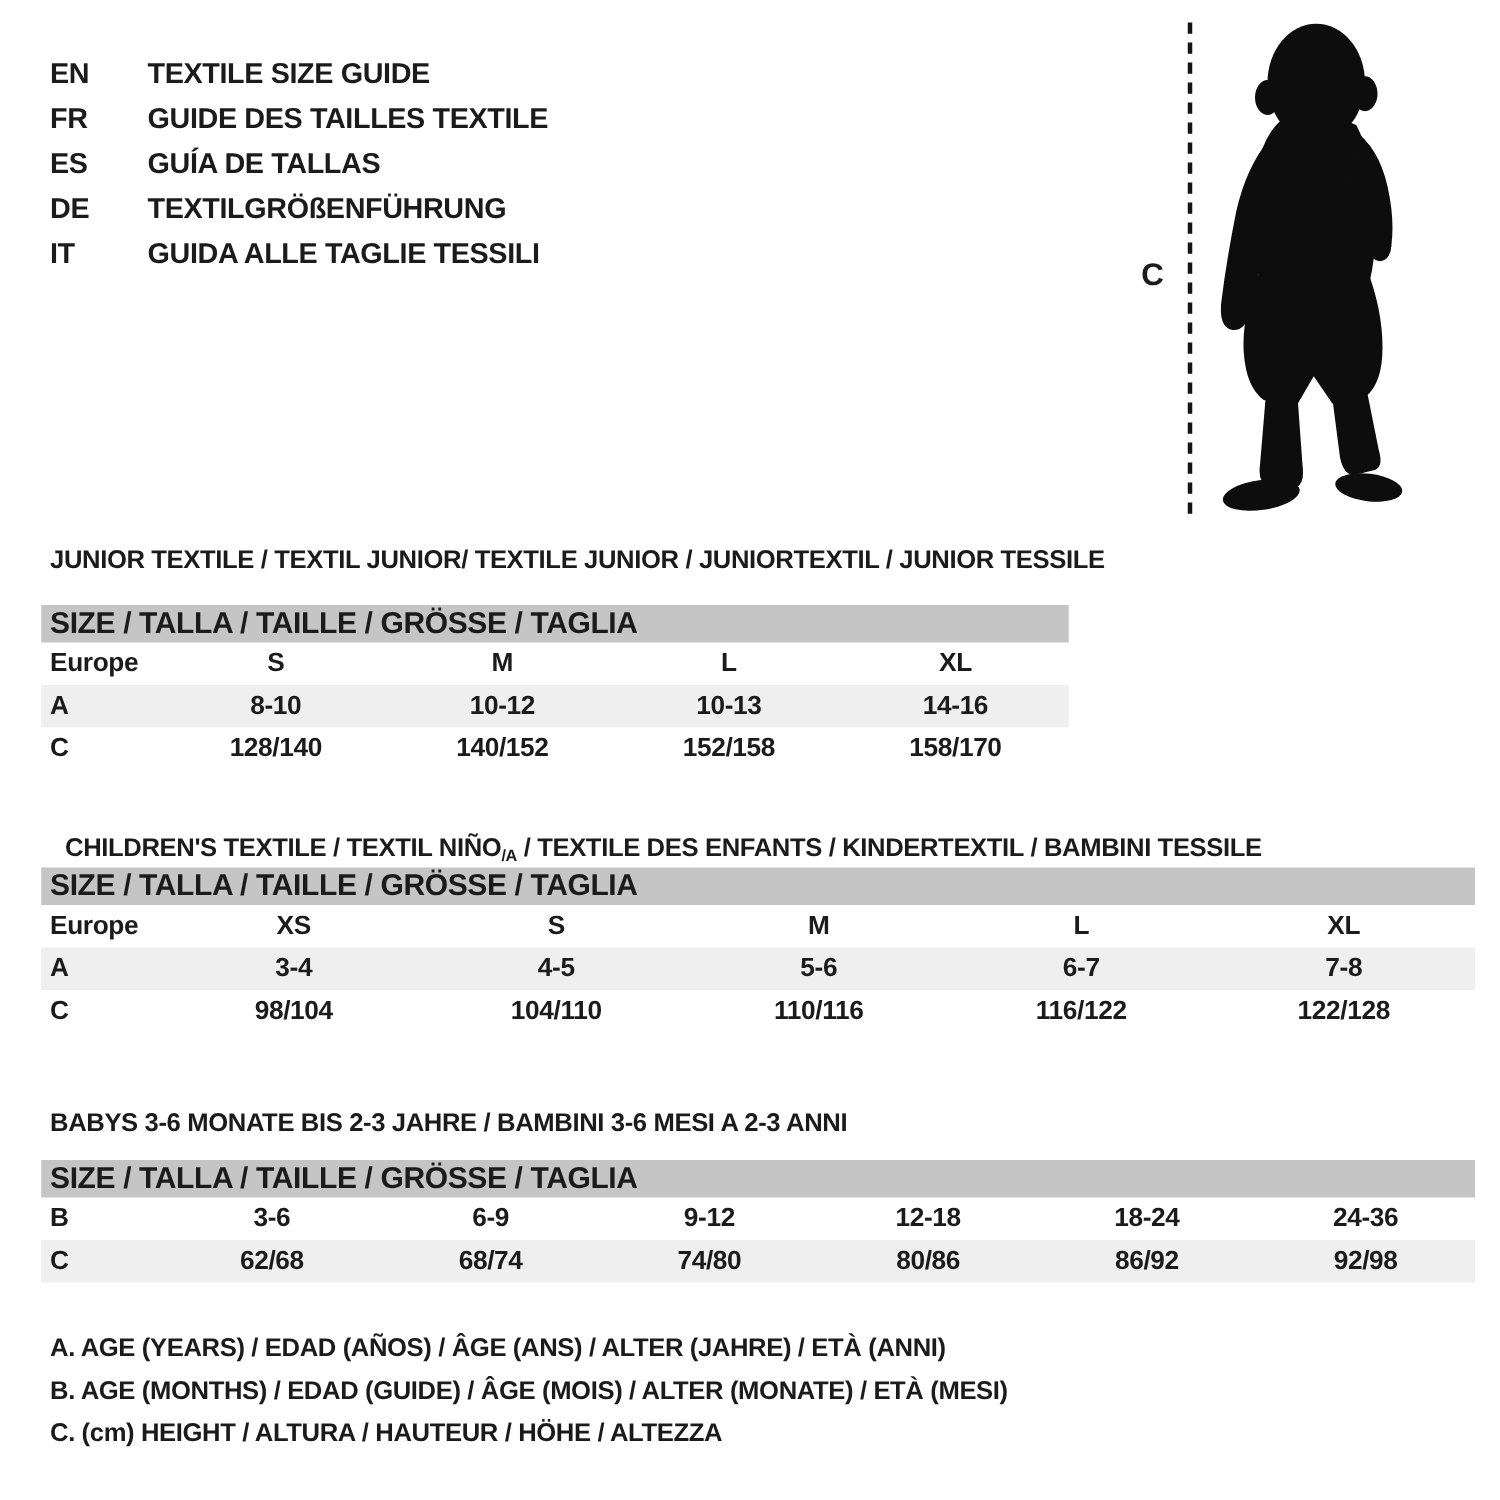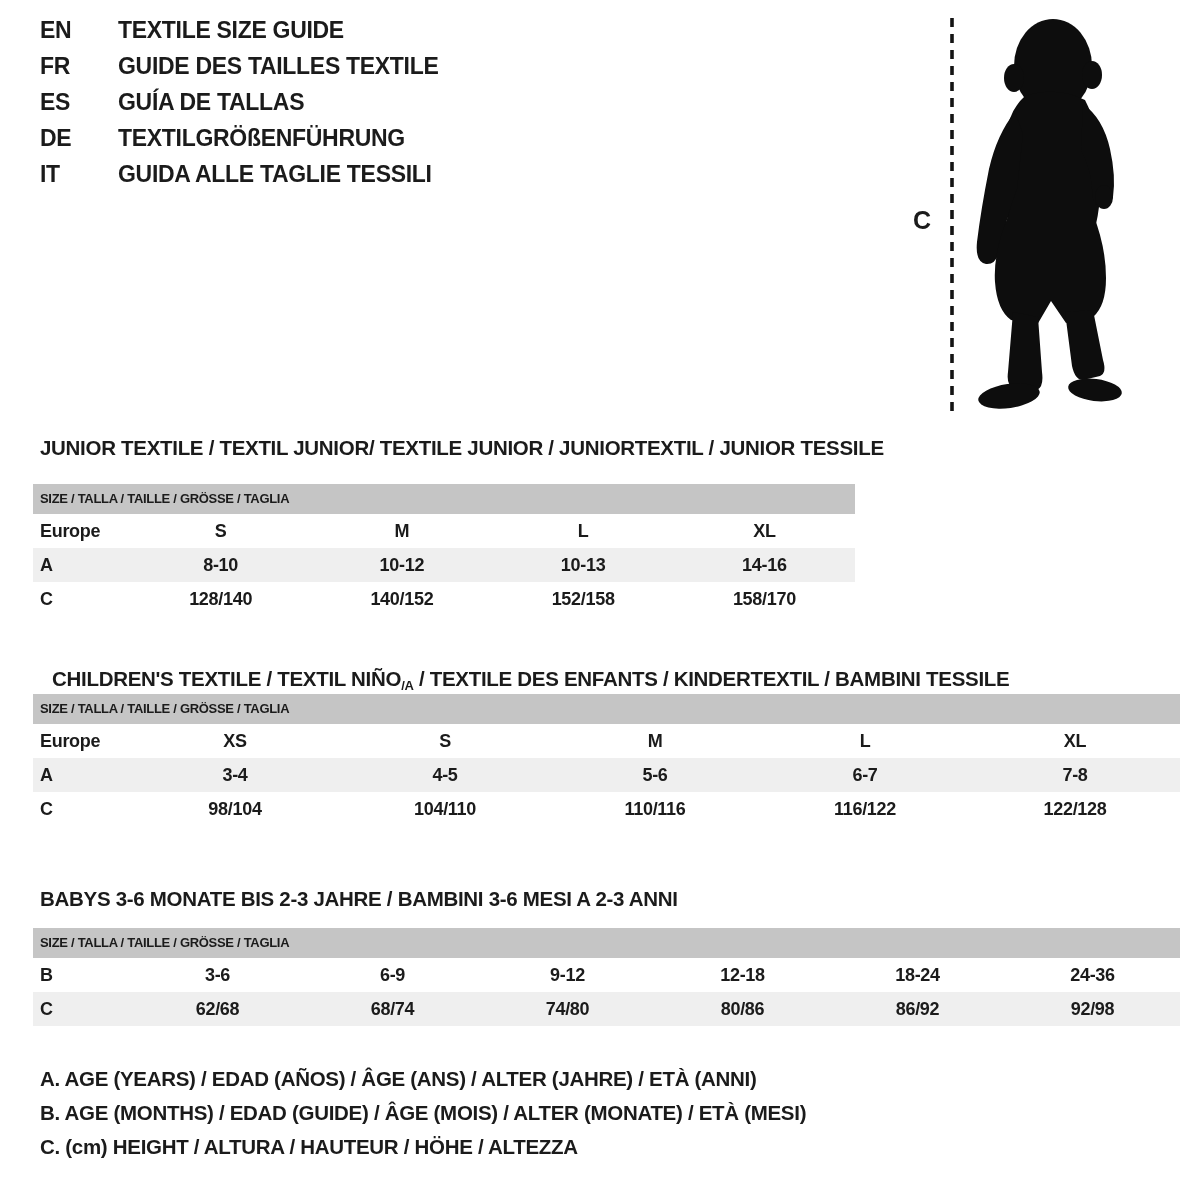--- a/index.html
+++ b/index.html
@@ -4,40 +4,40 @@
 <style>
   * { margin:0; padding:0; box-sizing:border-box; }
   html,body { background:#ffffff; }
   .page {
     position:relative; width:1200px; height:1200px; background:#ffffff;
     font-family:"Liberation Sans","DejaVu Sans",sans-serif;
     color:#1b1b1b; font-weight:bold; letter-spacing:-0.3px; overflow:hidden;
   }
 
   
-  .lang-list { position:absolute; left:40px; top:12px; }
+  .lang-list { position:absolute; left:40px; top:40px; }
   .lang-row { display:flex; height:36px; align-items:center; font-size:23px; }
   .lang-code { width:78px; }
   .lang-title { white-space:nowrap; }
 
   
   .figure { position:absolute; left:905px; top:14px; width:262px; height:406px; }
   .figure svg { position:absolute; left:0; top:0; }
   .measure-label { position:absolute; left:8px; top:192px; font-size:25px; }
 
   
   .section-heading { position:absolute; left:40px; font-size:20.5px; white-space:nowrap; }
   .sub-small { font-size:13px; position:relative; top:4px; }
 
   
   .size-table { position:absolute; left:33px; }
   .size-table.narrow { width:822px; }
   .size-table.wide { width:1147px; }
-  .table-bar { height:30px; line-height:30px; padding-left:7px; font-size:13px; }
-  .t-row { display:flex; height:34px; align-items:center; font-size:18px; }
+  .table-bar { height:30px; line-height:30px; padding-left:7px; font-size:24px; }
+  .t-row { display:flex; height:34px; align-items:center; font-size:21px; }
   .label-cell { width:97px; padding-left:7px; }
   .data-cell { flex:1; text-align:center; }
 
   
   .legend { position:absolute; left:40px; top:1062px; }
   .legend-line { font-size:20.5px; line-height:34px; white-space:nowrap; }
 </style>
 </head>
 <body>
 

